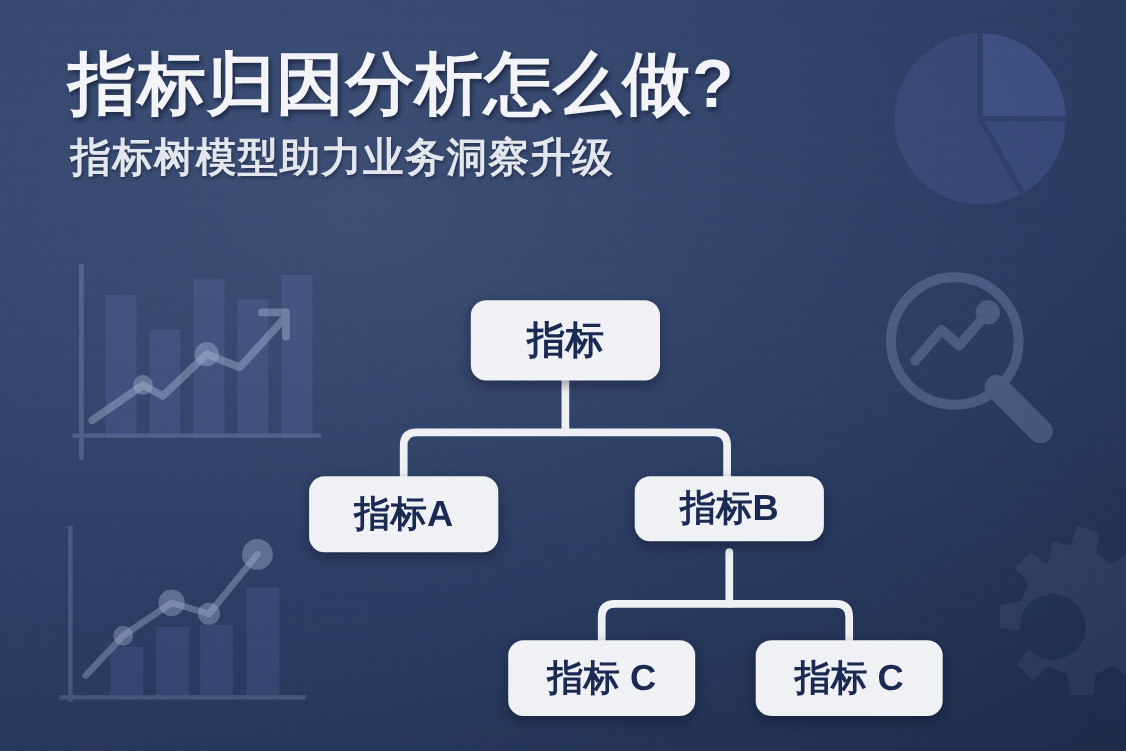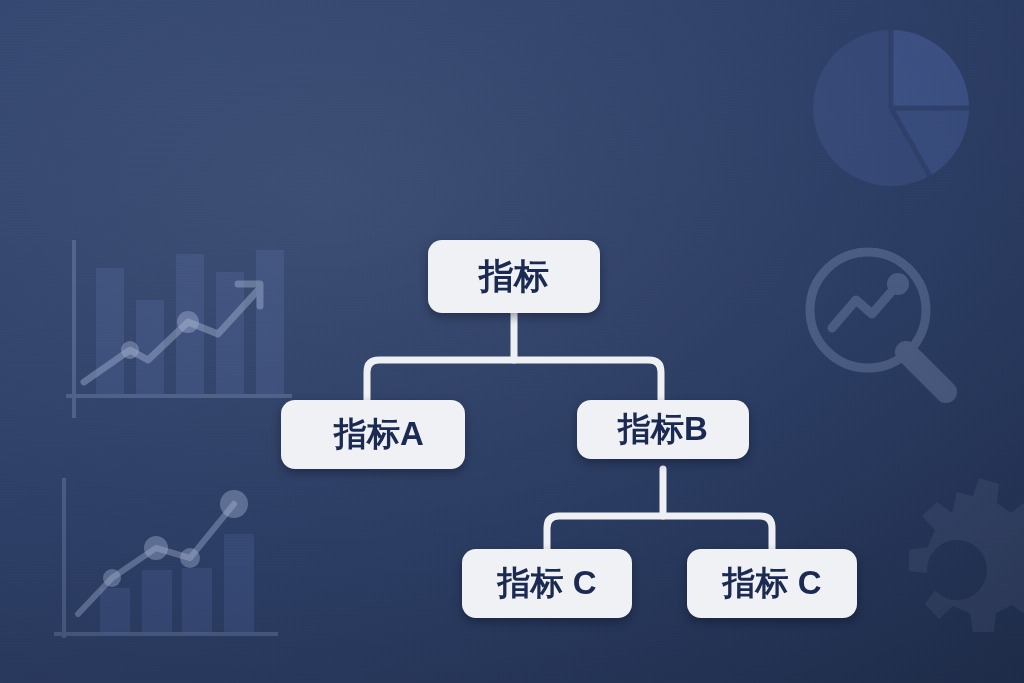--- a/index.html
+++ b/index.html
@@ -72,20 +72,21 @@
     letter-spacing: 1px;
     text-shadow: 1px 2px 3px rgba(10,16,34,0.45);
     white-space: nowrap;
   }
 
   
   #tree {
     position: absolute;
     inset: 0;
     z-index: 4;
+    margin-top: 33px;
   }
   #connectors {
     position: absolute;
     left: 0;
     top: 0;
   }
   .node {
     position: absolute;
     display: flex;
     align-items: center;
@@ -101,21 +102,20 @@
   .node-label {
     display: block;
   }
   #node-root {
     left: 428px; top: 240px; width: 172px; height: 73px;
     font-size: 35px;
   }
   #node-a {
     left: 281px; top: 400px; width: 172px; height: 69px;
     font-size: 33px;
-    padding-left: 12px;
   }
   #node-b {
     left: 577px; top: 400px; width: 172px; height: 59px;
     font-size: 33px;
   }
   #node-c1 {
     left: 462px; top: 549px; width: 170px; height: 69px;
     font-size: 33px;
   }
   #node-c2 {
@@ -195,20 +195,24 @@
   <svg class="bg-art" style="left:862px; top:470px;" width="190" height="200" viewBox="0 0 190 200">
     <g opacity="0.085" fill="#b6c4e2">
       <path d="M95 22 l16 4 6 -18 20 6 -2 19 14 10 15 -12 14 15 -12 15 8 16 19 1 0 21 -19 2 -7 17 13 14 -15 14 -15 -11 -16 8 -2 19 -21 0 -3 -19 -17 -7 -14 13 -14 -15 11 -15 -8 -16 -19 -2 0 -21 19 -3 7 -17 -13 -14 15 -14 15 11 z"></path>
       <circle cx="95" cy="100" r="30" fill="#2a3b62"></circle>
     </g>
   </svg>
 
   <div id="noise"></div>
   <div id="vignette"></div>
 
+  <div id="headings">
+    <h1 id="title">指标归因分析怎么做?</h1>
+    <h2 id="subtitle">指标树模型助力业务洞察升级</h2>
+  </div>
 
   <div id="tree">
 
     <svg id="connectors" width="1024" height="683" viewBox="0 0 1024 683">
       <g fill="none" stroke="#eef0f3" stroke-width="7" stroke-linecap="round" stroke-linejoin="round">
 
         <path d="M514 313 L514 360"></path>
 
         <path d="M367 400 L367 372 Q367 360 379 360 L649 360 Q661 360 661 372 L661 400"></path>
 

